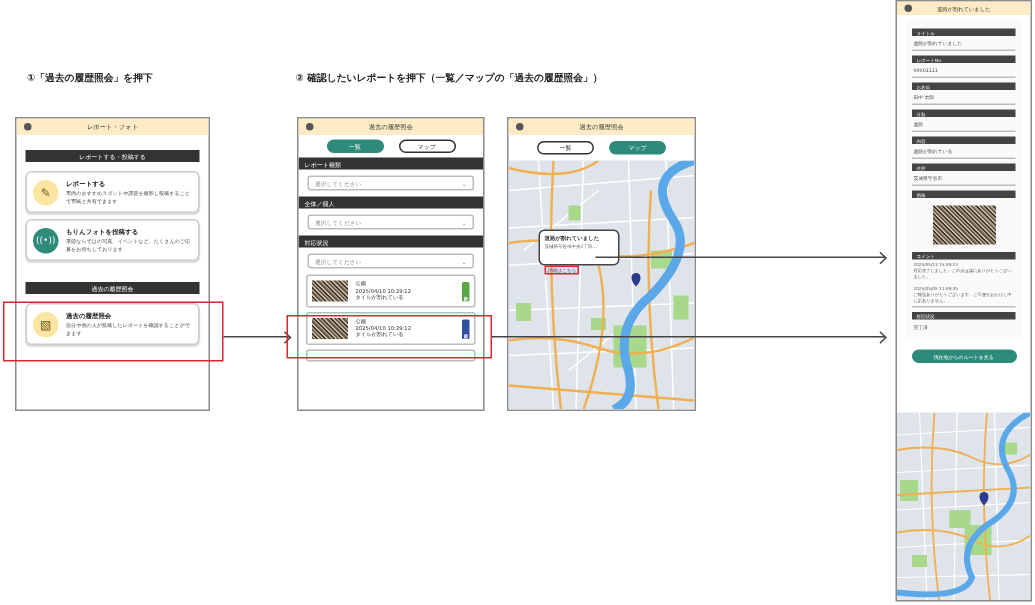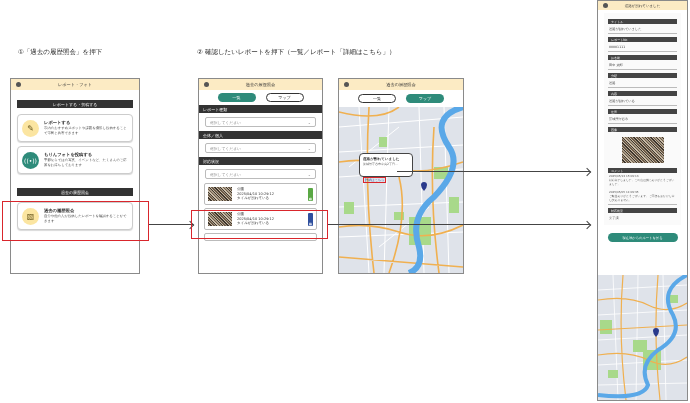--- a/index.html
+++ b/index.html
@@ -1,18 +1,18 @@
 <!DOCTYPE html>
 <html><head>
 <meta charset="utf-8">
 <style>
   * { box-sizing: border-box; margin: 0; padding: 0; }
   body { width: 690px; height: 403px; background: #ffffff; position: relative; overflow: hidden;
          font-family: "DejaVu Sans", sans-serif; color: #333; }
-  .step-title { position: absolute; font-size: 6.5px; font-weight: normal; color: #222; white-space: nowrap; }
+  .step-title { position: absolute; font-size: 6.5px; font-weight: bold; color: #222; white-space: nowrap; }
   .frame { position: absolute; border: 1px solid #8a8a8a; background: #fff; overflow: hidden; }
   .hdr { height: 11px; background: #fcebc4; display: flex; align-items: center; position: relative; }
   .hdr .dot { position: absolute; left: 5px; top: 3px; width: 5px; height: 5px; border-radius: 50%; background: #555; }
   .hdr .t { flex: 1; text-align: center; font-size: 4.2px; color: #333; }
   .bar { background: #333; color: #fff; font-size: 4px; height: 8px; display: flex; align-items: center; }
   .bar.center { justify-content: center; }
   .bar.left { padding-left: 4px; }
   .card { border: 1px solid #ccc; border-radius: 4px; background: #fff; box-shadow: 0 1px 1px rgba(0,0,0,0.15);
           display: flex; align-items: center; padding: 3px 4px; }
   .card .ic { width: 17px; height: 17px; border-radius: 50%; flex: 0 0 17px; display: flex; align-items: center;
@@ -42,21 +42,21 @@
   .d-photo { width: 42px; height: 26px; margin: 5px auto; background:
       repeating-linear-gradient(45deg, #6b5a48 0 1px, #a89a86 1px 2px, #3e352c 2px 3px, #c9bca8 3px 4px); }
   .d-comment { font-size: 2.8px; color: #555; line-height: 1.4; padding: 2px 1px; }
   .routebtn { margin: 8px auto 0; width: 70px; height: 9px; border-radius: 6px; background: #2e8b7a; color: #fff; font-size: 3.3px;
               display: flex; align-items: center; justify-content: center; }
 </style>
 </head>
 <body>
 
 <div class="step-title" style="left:18px;top:48px;">①「過去の履歴照会」を押下</div>
-<div class="step-title" style="left:197px;top:48px;">② 確認したいレポートを押下（一覧／レポート「詳細はこちら」）</div>
+<div class="step-title" style="left:197px;top:48px;">② 確認したいレポートを押下（一覧／マップの「過去の履歴照会」）</div>
 
 <div class="frame" style="left:10px;top:78px;width:130px;height:196px;">
   <div class="hdr">
     <span class="dot"></span>
     <span class="t">レポート・フォト</span>
   </div>
   <div style="padding:10px 6px 0;">
     <div class="bar center">レポートする・投稿する</div>
     <div class="card" style="margin-top:6px;height:28px;">
       <div class="ic" style="background:#fbe5a1;color:#6a5a20;">✎</div>

